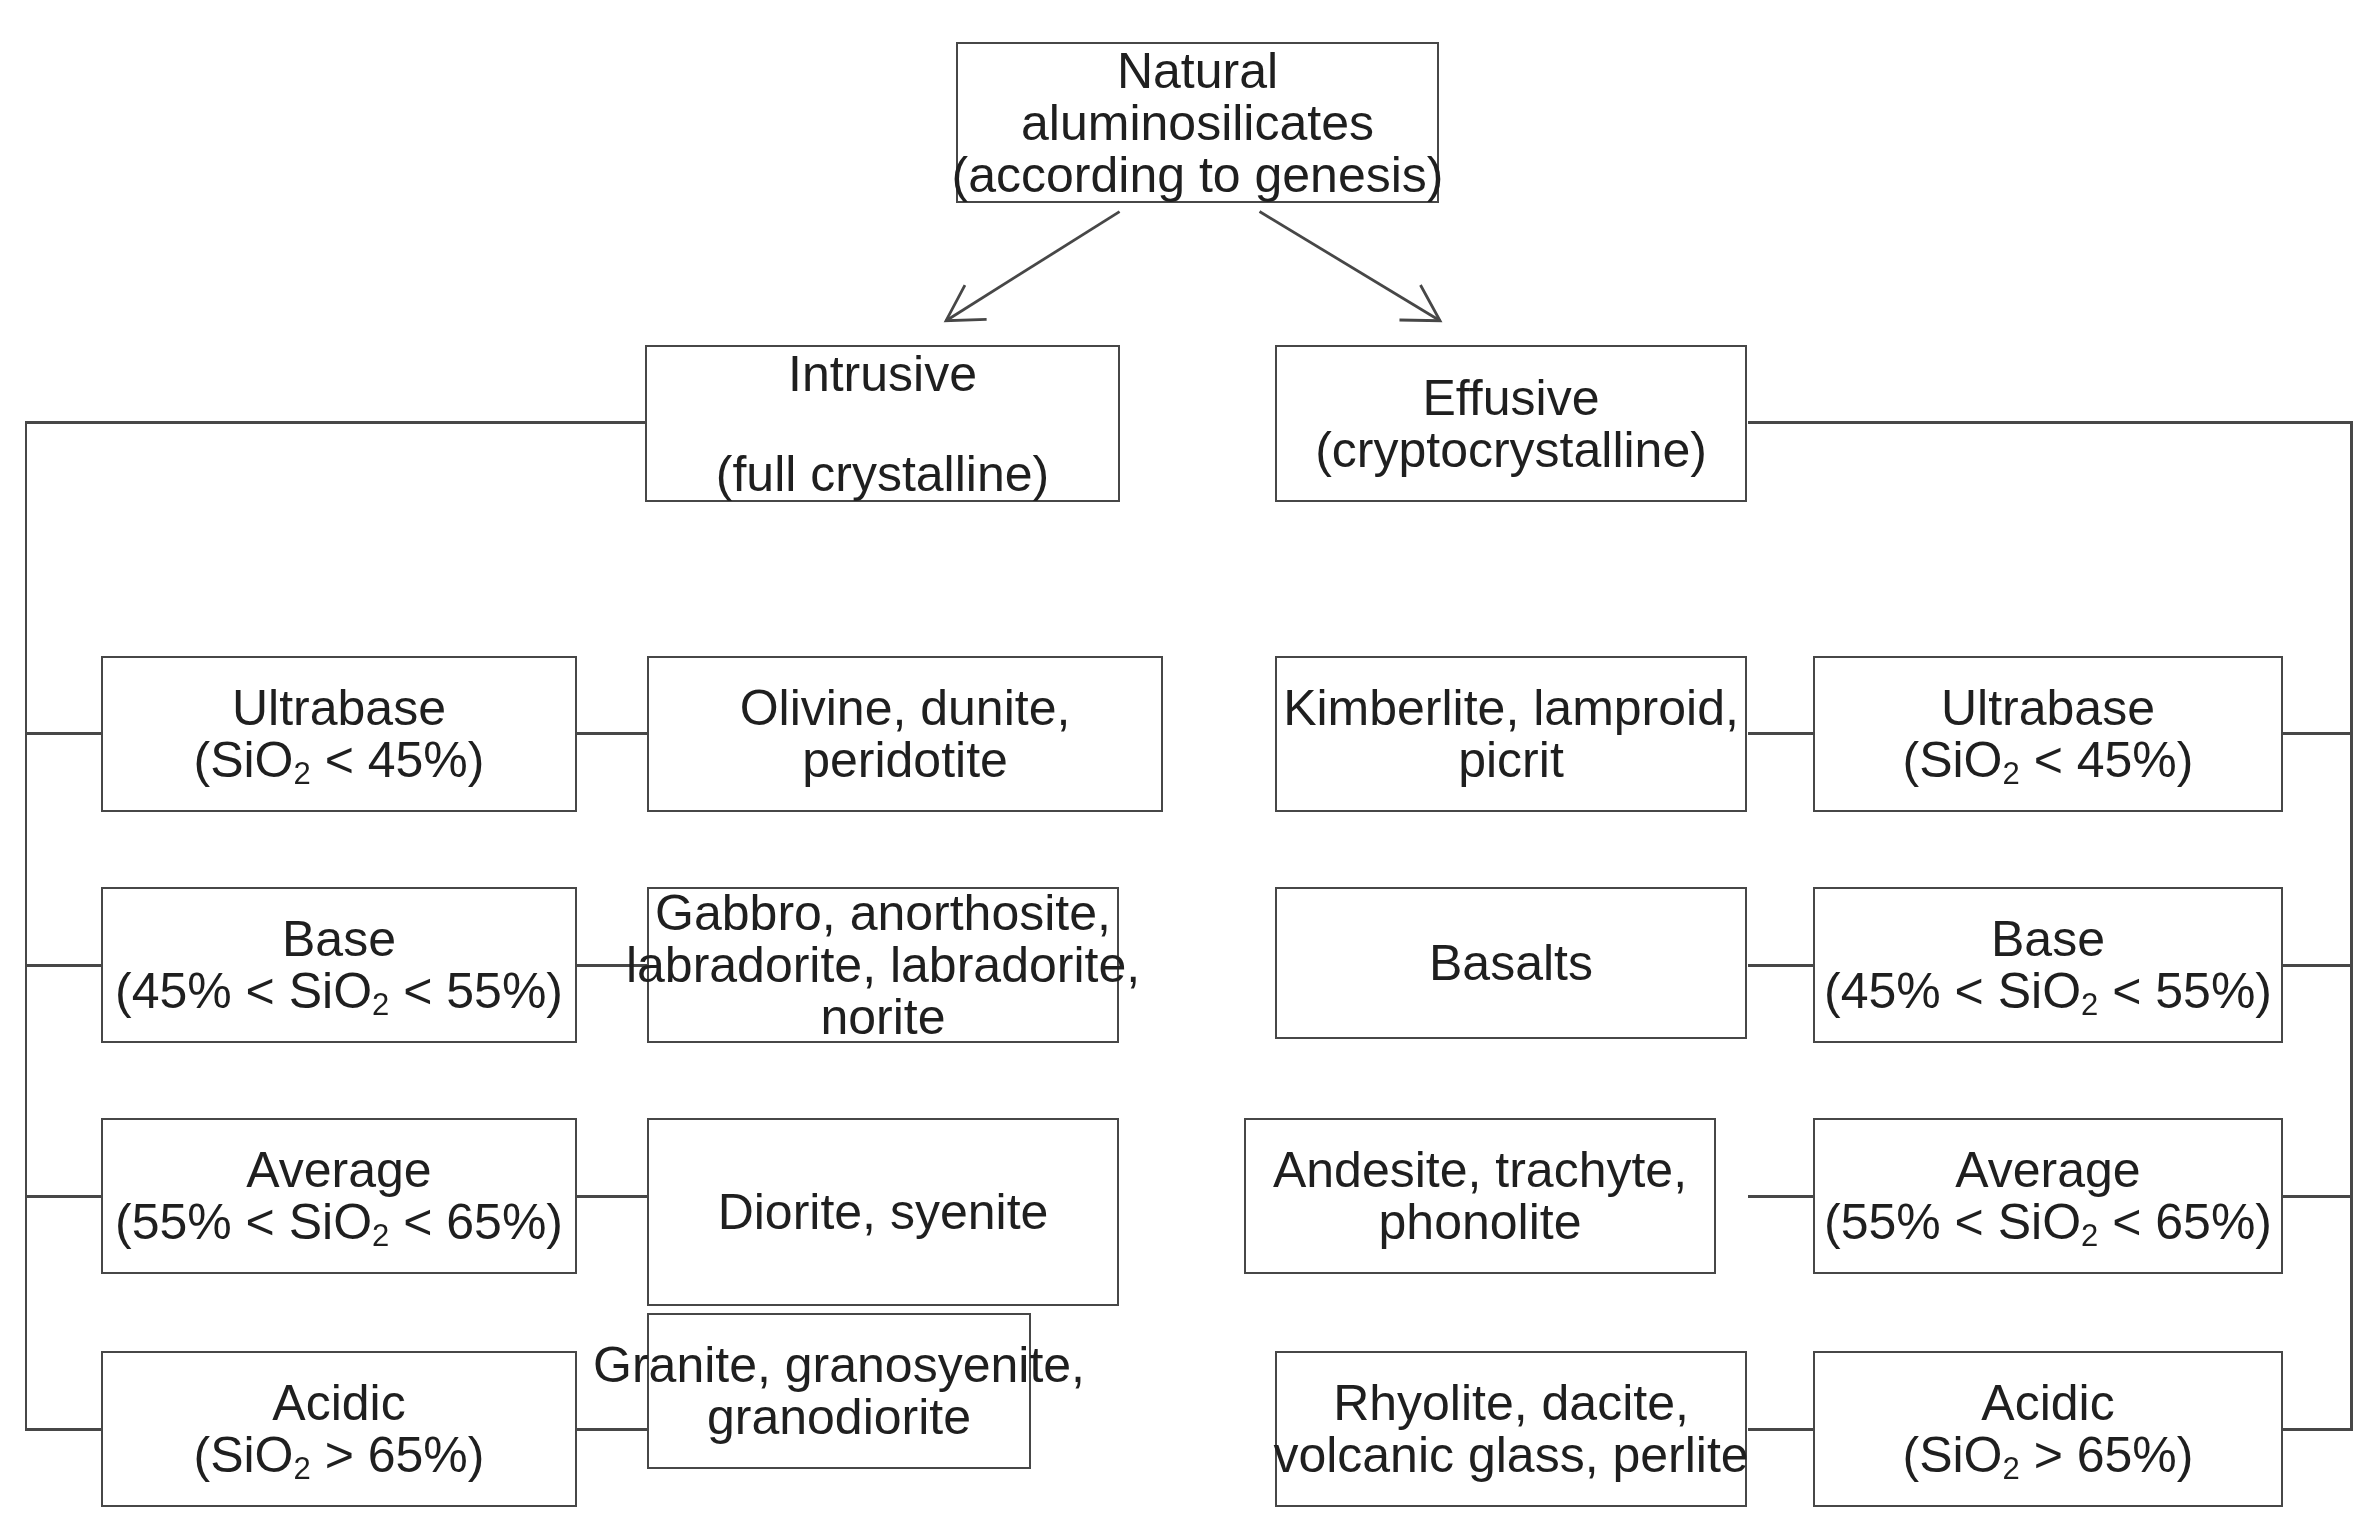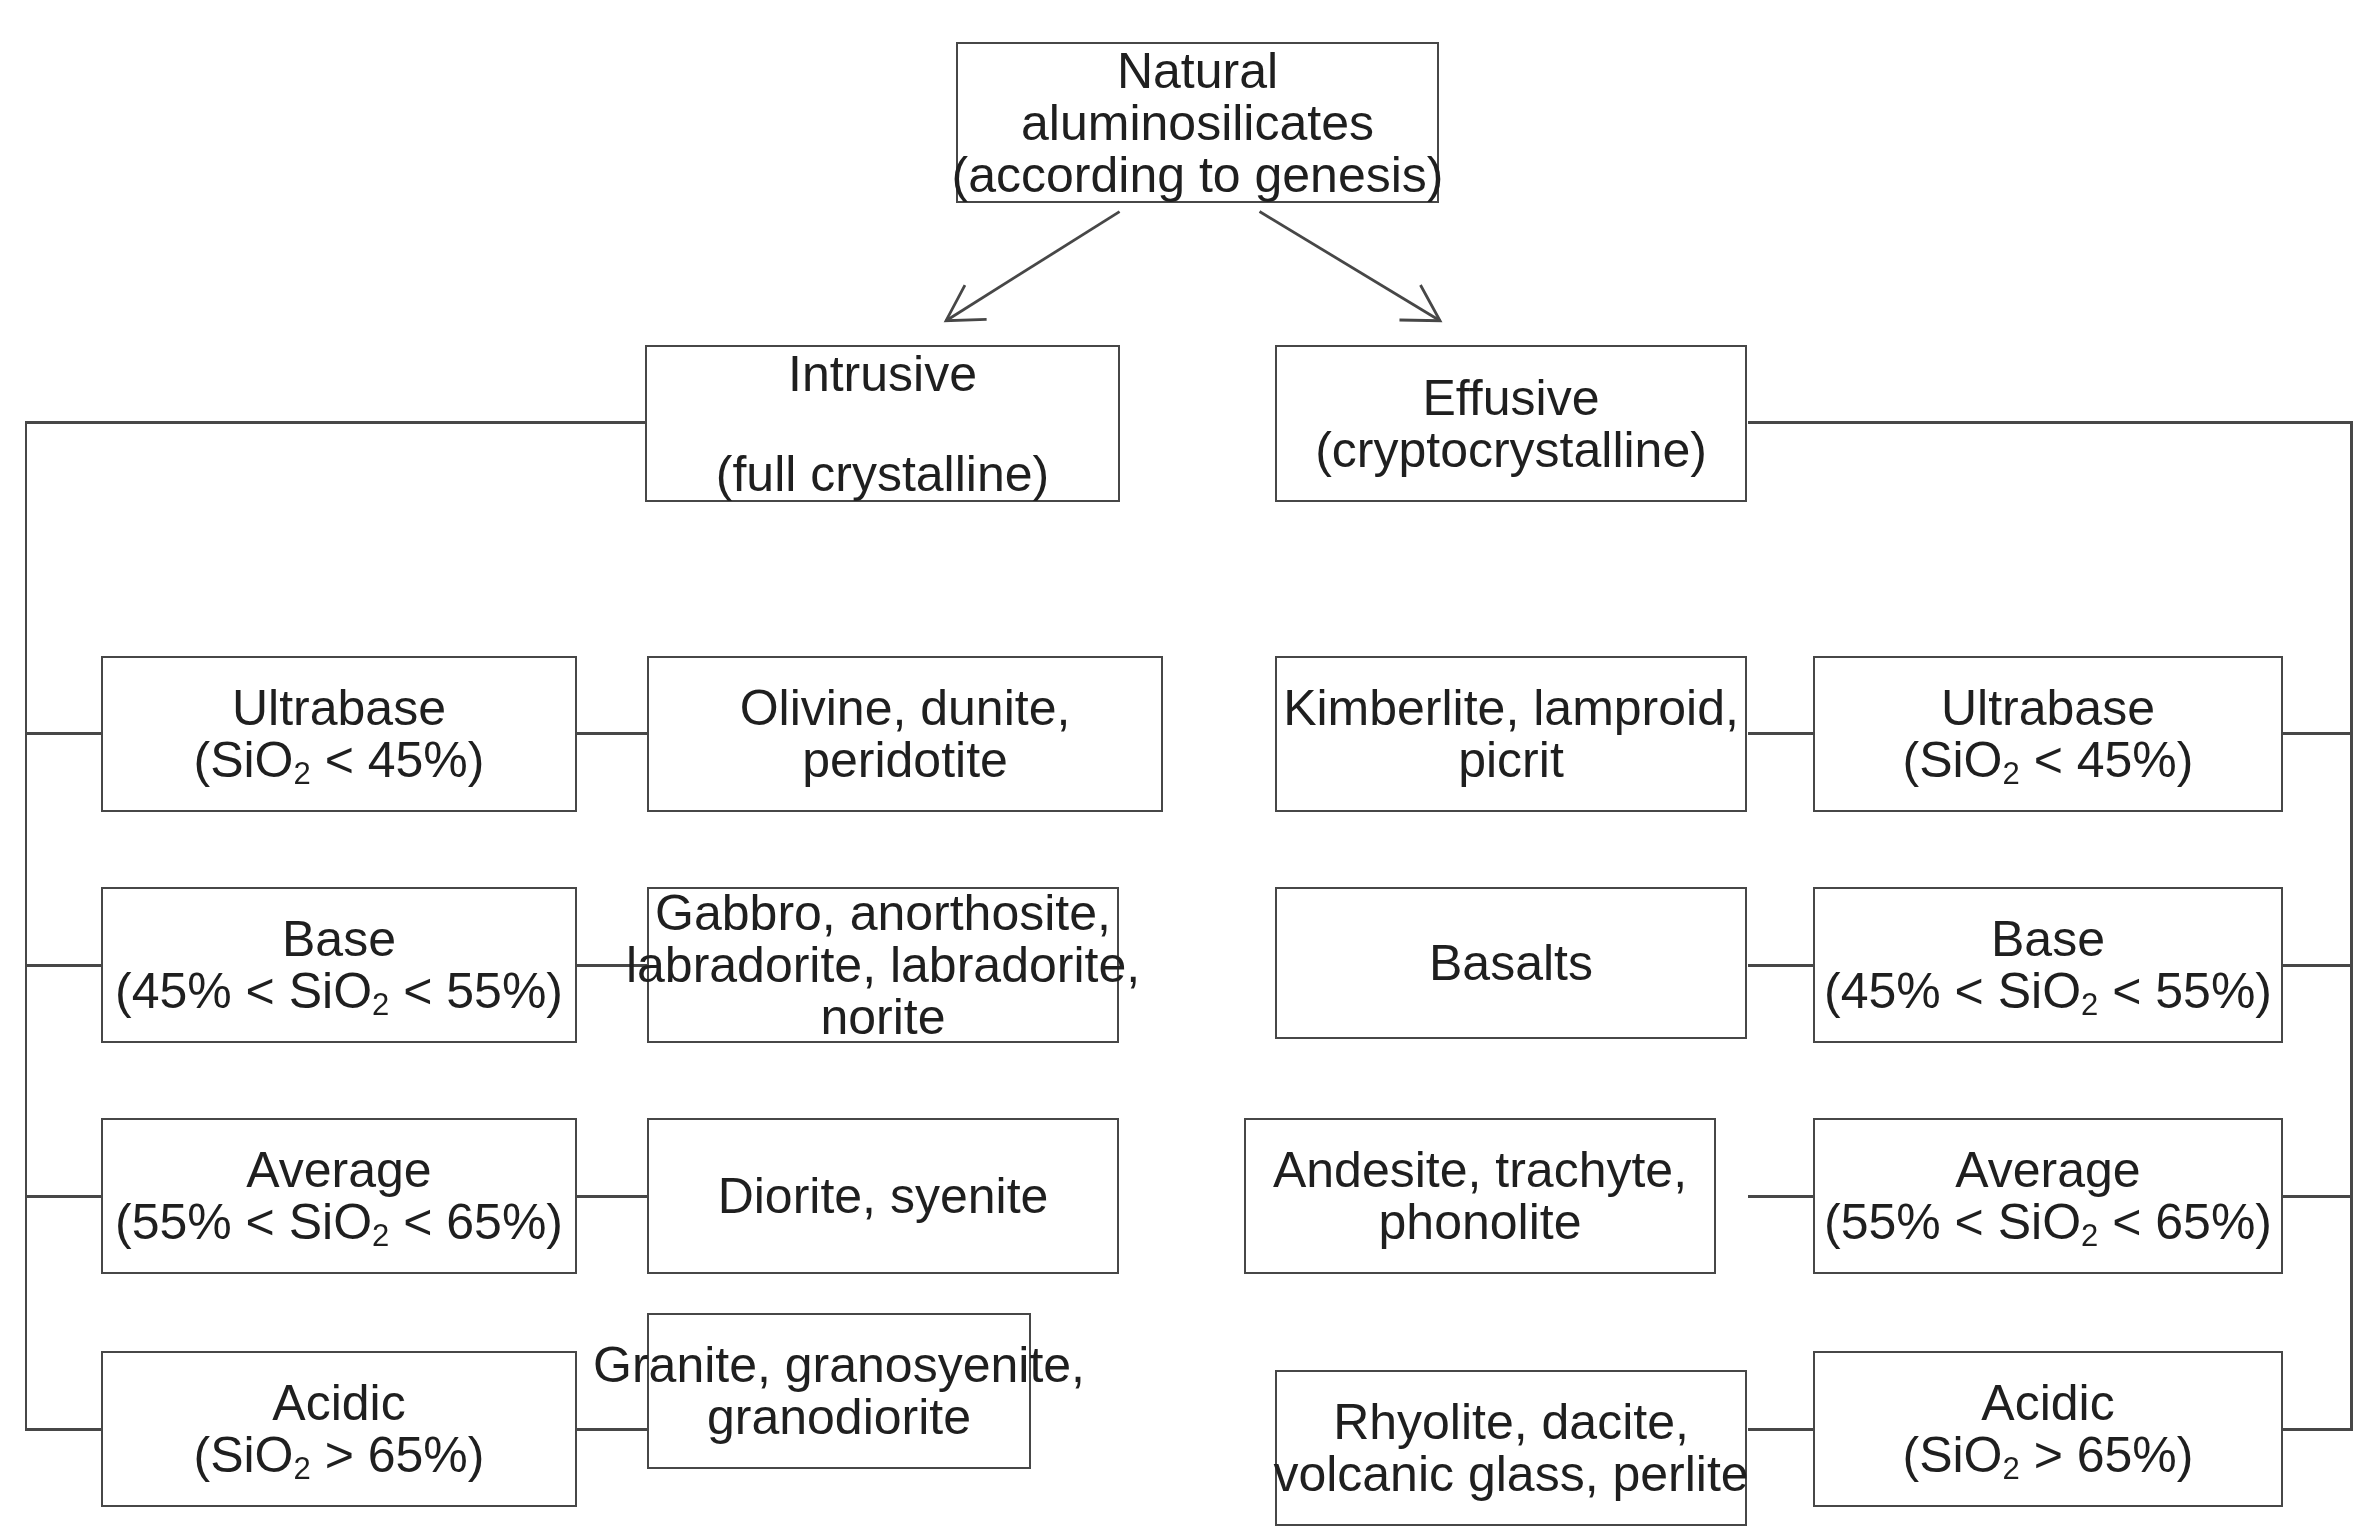--- a/index.html
+++ b/index.html
@@ -112,21 +112,21 @@
   <div class="box" style="left:647px;top:887px;width:472px;height:156px;">
     <div class="tline">Gabbro, anorthosite,</div>
     <div class="tline">labradorite, labradorite,</div>
     <div class="tline">norite</div>
   </div>
 
   <div class="box" style="left:101px;top:1118px;width:476px;height:156px;">
     <div class="tline">Average</div>
     <div class="tline"><span>(55% &lt; SiO</span><span class="sb">2</span><span> &lt; 65%)</span></div>
   </div>
-  <div class="box" style="left:647px;top:1118px;width:472px;height:156px;">
+  <div class="box" style="left:647px;top:1118px;width:472px;height:188px;">
     <div class="tline">Diorite, syenite</div>
   </div>
 
   <div class="box" style="left:101px;top:1351px;width:476px;height:156px;">
     <div class="tline">Acidic</div>
     <div class="tline"><span>(SiO</span><span class="sb">2</span><span> &gt; 65%)</span></div>
   </div>
   <div class="box" style="left:647px;top:1289px;width:384px;height:156px;margin-top:24px;">
     <div class="tline">Granite, granosyenite,</div>
     <div class="tline">granodiorite</div>
@@ -151,21 +151,21 @@
 
   <div class="box" style="left:1244px;top:1118px;width:472px;height:156px;">
     <div class="tline">Andesite, trachyte,</div>
     <div class="tline">phonolite</div>
   </div>
   <div class="box" style="left:1813px;top:1118px;width:470px;height:156px;">
     <div class="tline">Average</div>
     <div class="tline"><span>(55% &lt; SiO</span><span class="sb">2</span><span> &lt; 65%)</span></div>
   </div>
 
-  <div class="box" style="left:1275px;top:1351px;width:472px;height:156px;margin-top:19px;">
+  <div class="box" style="left:1275px;top:1351px;width:472px;height:156px;">
     <div class="tline">Rhyolite, dacite,</div>
     <div class="tline">volcanic glass, perlite</div>
   </div>
   <div class="box" style="left:1813px;top:1351px;width:470px;height:156px;">
     <div class="tline">Acidic</div>
     <div class="tline"><span>(SiO</span><span class="sb">2</span><span> &gt; 65%)</span></div>
   </div>
 
 </div>
 

